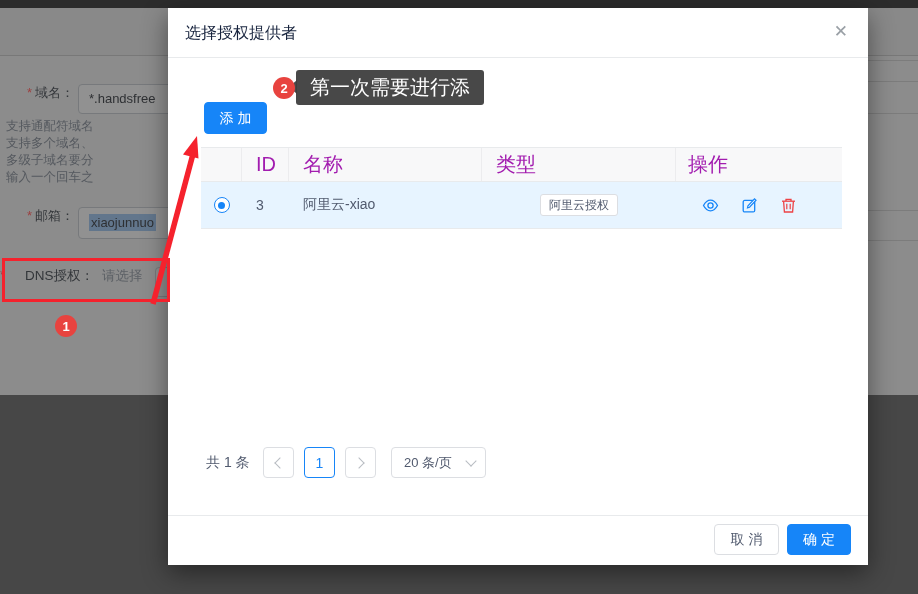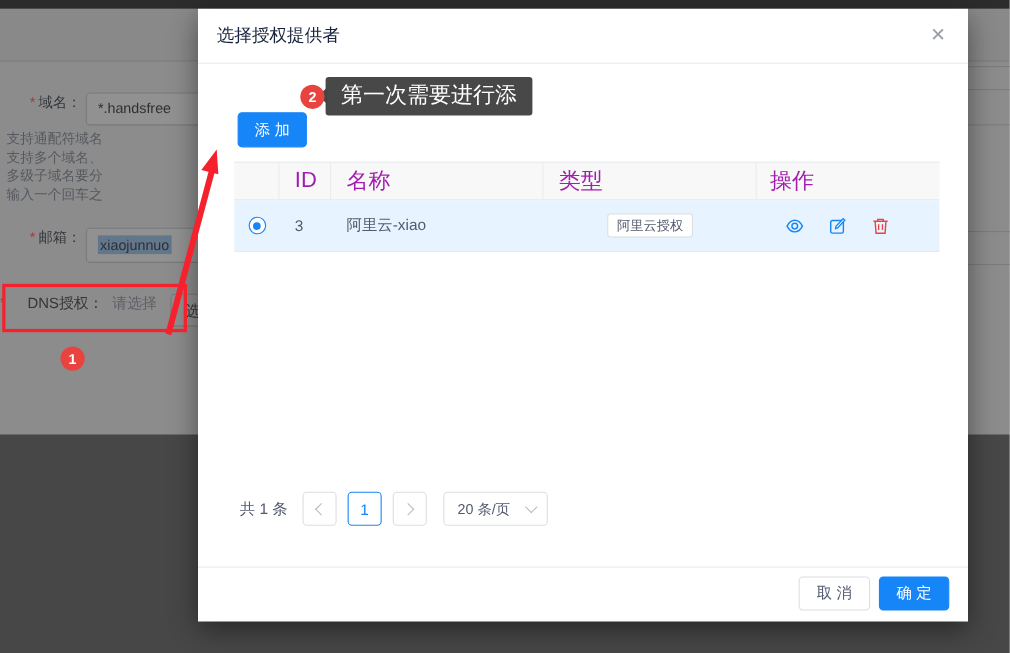--- a/index.html
+++ b/index.html
@@ -19,21 +19,21 @@
   .req{color:#9c4040;margin-right:3px;}
   .bg-input{border:1px solid #77797c;border-radius:4px;background:#919191;
             color:#2e3033;padding:0 10px;line-height:28px;height:28px;font-size:13px;white-space:nowrap;}
   .helptext{color:#55595f;font-size:12.5px;line-height:17px;white-space:nowrap;}
   .sel-hi{background:#62768c;padding:1px 2px;margin-top:43px;}
   .bg-btn{border:1px solid #77797c;border-radius:4px;background:#8f8f8f;color:#33363a;
           text-align:center;font-size:14px;line-height:28px;white-space:nowrap;overflow:hidden;}
   .placeholder-dim{color:#5d6166;}
 
   
-  .modal{left:180px;top:8px;width:700px;height:557px;background:#fff;
+  .modal{left:168px;top:8px;width:700px;height:557px;background:#fff;
          box-shadow:0 8px 24px rgba(0,0,0,.45);}
   .m-header{position:absolute;left:0;top:0;right:0;height:49px;border-bottom:1px solid #e8eaec;}
   .m-title{position:absolute;left:17px;top:0;line-height:49px;font-size:16px;color:#17233d;}
   .m-close{position:absolute;right:20px;top:13px;font-size:17px;color:#9aa0a6;cursor:pointer;line-height:22px;}
   .btn{border-radius:4px;font-size:14px;text-align:center;cursor:pointer;box-sizing:border-box;}
   .btn-primary{background:#1685f8;color:#fff;border:1px solid #1685f8;}
   .btn-plain{background:#fff;color:#515a6e;border:1px solid #dcdee2;}
   .add-btn{left:36px;top:94px;width:63px;height:32px;line-height:30px;}
 
   

